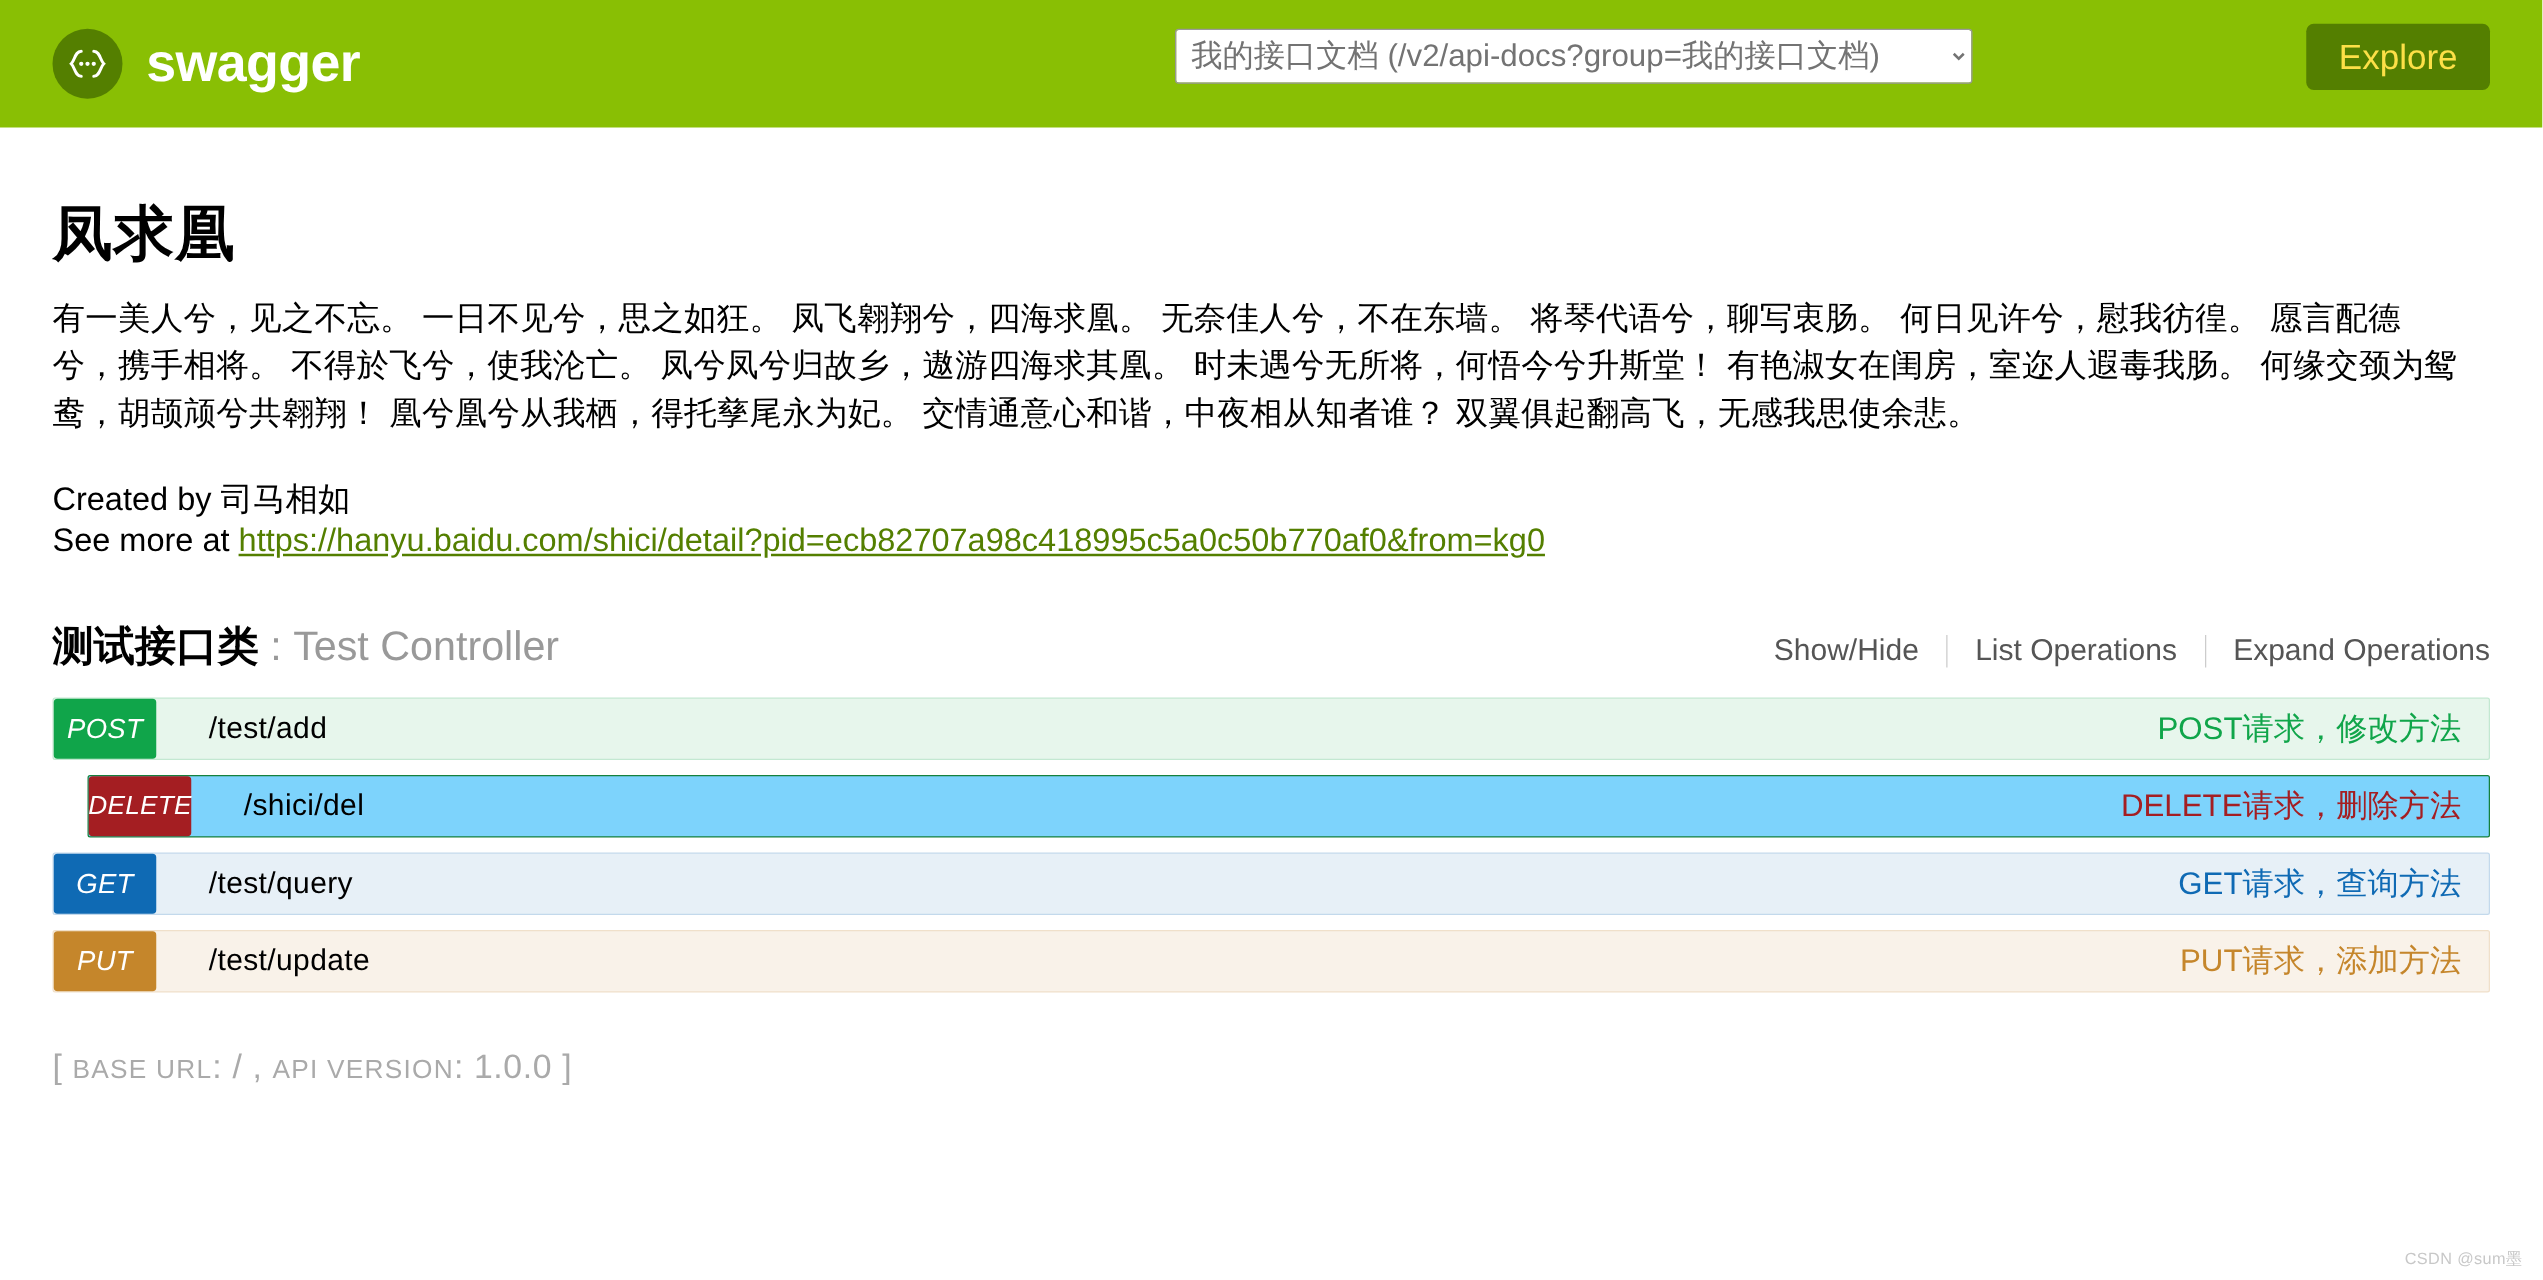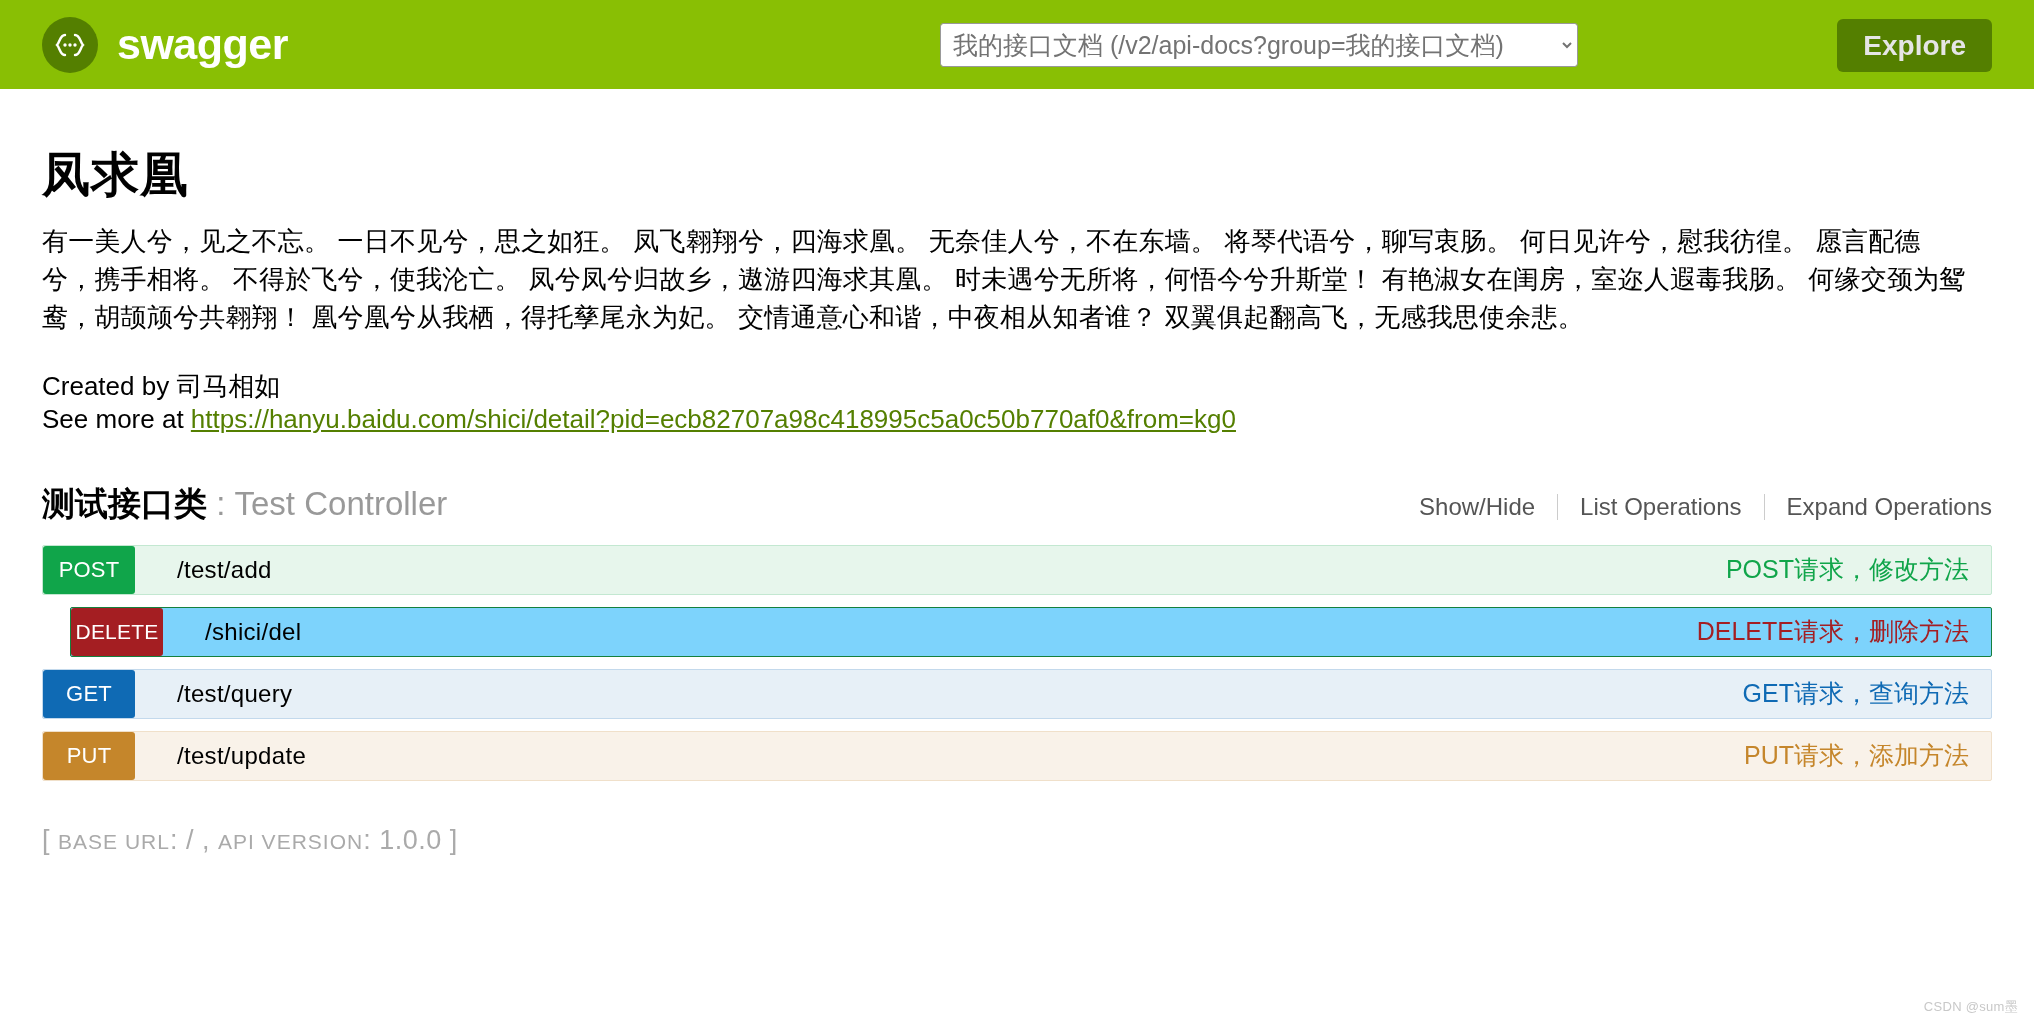--- a/index.html
+++ b/index.html
@@ -11,21 +11,21 @@
     width: 2034px;
     height: 1024px;
     font-family: "Liberation Sans", sans-serif;
     color: #000000;
     overflow: hidden;
     position: relative;
   }
 
   
   #topbar {
-    height: 89px;
+    height: 102px;
     background: #89bf04;
     display: flex;
     align-items: center;
     padding: 0 0 0 42px;
     box-sizing: border-box;
     position: relative;
   }
   #logo-wrap {
     display: flex;
     align-items: center;
@@ -69,23 +69,23 @@
     background: #ffffff;
     color: #737373;
     box-sizing: border-box;
     outline: 1px solid #999;
   }
   #explore-btn {
     position: absolute;
     right: 42px;
     top: 19px;
     background: #547f00;
-    color: #e5e5e5;
+    color: #fde047;
     font-size: 28px;
-    font-weight: bold;
+    font-weight: normal;
     border: none;
     border-radius: 6px;
     padding: 9px 26px;
     cursor: pointer;
     font-family: "Liberation Sans", sans-serif;
     line-height: 1.25;
   }
 
   
   #content {
@@ -159,29 +159,30 @@
   #operations { margin-top: 10px; }
   .op-row {
     display: flex;
     align-items: stretch;
     height: 50px;
     margin-bottom: 12px;
     border-radius: 2px;
     box-sizing: border-box;
   }
   .op-method {
-    width: 92px;
+    width: 82px;
     flex: none;
     display: flex;
     align-items: center;
     justify-content: center;
     color: #ffffff;
     font-size: 22px;
     border-radius: 3px;
     letter-spacing: 0.2px;
+    font-style: italic;
   }
   .op-path {
     flex: 1;
     display: flex;
     align-items: center;
     font-size: 24px;
     padding-left: 42px;
     color: #000;
     letter-spacing: 0.3px;
   }

